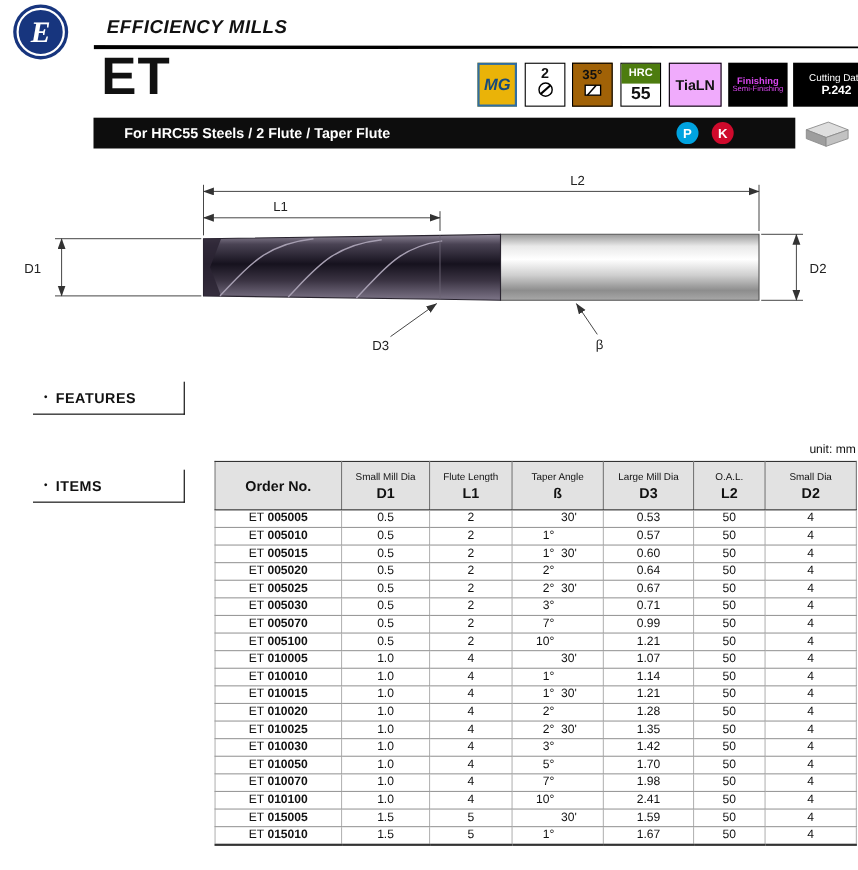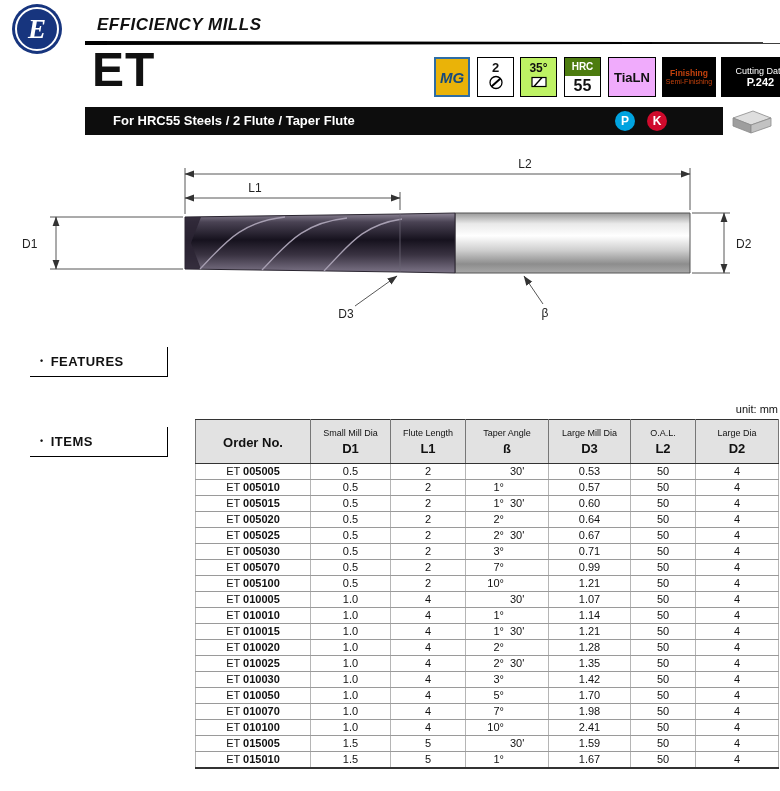--- a/index.html
+++ b/index.html
@@ -16,27 +16,27 @@
   .title-rule { position:absolute; left:85px; top:41px; width:695px; height:4px; background:#000;
     clip-path:polygon(0 0, 100% 30%, 100% 70%, 0 100%); }
   .product-code { position:absolute; left:92px; top:46px; font-size:48px; font-weight:bold; line-height:1; letter-spacing:1px; }
 
   
   .badge { position:absolute; top:57px; height:40px; display:flex; flex-direction:column; align-items:center; justify-content:center; text-align:center; }
   .b-mg { left:434px; width:36px; background:#eab308; border:2px solid #2e6da4; color:#164a7c;
     font-weight:bold; font-style:italic; font-size:15px; }
   .b-flute { left:477px; width:37px; background:#fff; border:1.5px solid #000; }
   .b-flute .num { font-size:13px; font-weight:bold; line-height:14px; }
-  .b-helix { left:520px; width:37px; background:#bef264; border:1.5px solid #000; }
+  .b-helix { left:520px; width:37px; background:#a16207; border:1.5px solid #000; }
   .b-helix .num { font-size:12px; font-weight:bold; line-height:14px; }
   .b-hrc { left:564px; width:37px; border:1.5px solid #000; padding:0; justify-content:flex-start; }
   .b-hrc .hrc-top { width:100%; height:33px; background:#4d7c0f; color:#fff; font-size:10px; font-weight:bold; line-height:17px; }
   .b-hrc .hrc-val { width:100%; height:24px; font-size:16px; font-weight:bold; line-height:20px; }
   .b-tialn { left:608px; width:48px; background:#f0abfc; border:1.5px solid #000; font-weight:bold; font-size:13px; }
-  .b-finish { left:662px; width:54px; background:#000; color:#c2410c; line-height:1.2; }
+  .b-finish { left:662px; width:54px; background:#000; color:#d946ef; line-height:1.2; }
   .b-finish .f1 { font-size:8.5px; font-weight:bold; }
   .b-finish .f2 { font-size:7px; }
   .b-cut { left:721px; width:79px; background:#000; color:#fff; line-height:1.15; }
   .b-cut .c1 { font-size:9px; }
   .b-cut .c2 { font-size:11px; font-weight:bold; }
 
   
   .subtitle-bar { position:absolute; left:85px; top:107px; width:638px; height:28px; background:#0d0d0d; }
   .subtitle-text { position:absolute; left:28px; top:0; line-height:28px; color:#fff; font-weight:bold; font-size:13px; }
   .app-badge { position:absolute; top:4px; width:20px; height:20px; border-radius:50%;
@@ -237,21 +237,21 @@
             </th>
             <th>
               <span class="ht">Large Mill Dia</span>
               <span class="hs">D3</span>
             </th>
             <th>
               <span class="ht">O.A.L.</span>
               <span class="hs">L2</span>
             </th>
             <th>
-              <span class="ht">Large Dia</span>
+              <span class="ht">Small Dia</span>
               <span class="hs">D2</span>
             </th>
           </tr>
       </thead>
       <tbody>
           <tr>
             <td><span class="op">ET</span> <span class="on">005005</span></td>
             <td>0.5</td>
             <td>2</td>
             <td class="c-taper"><span class="deg"></span><span class="min">30'</span></td>

